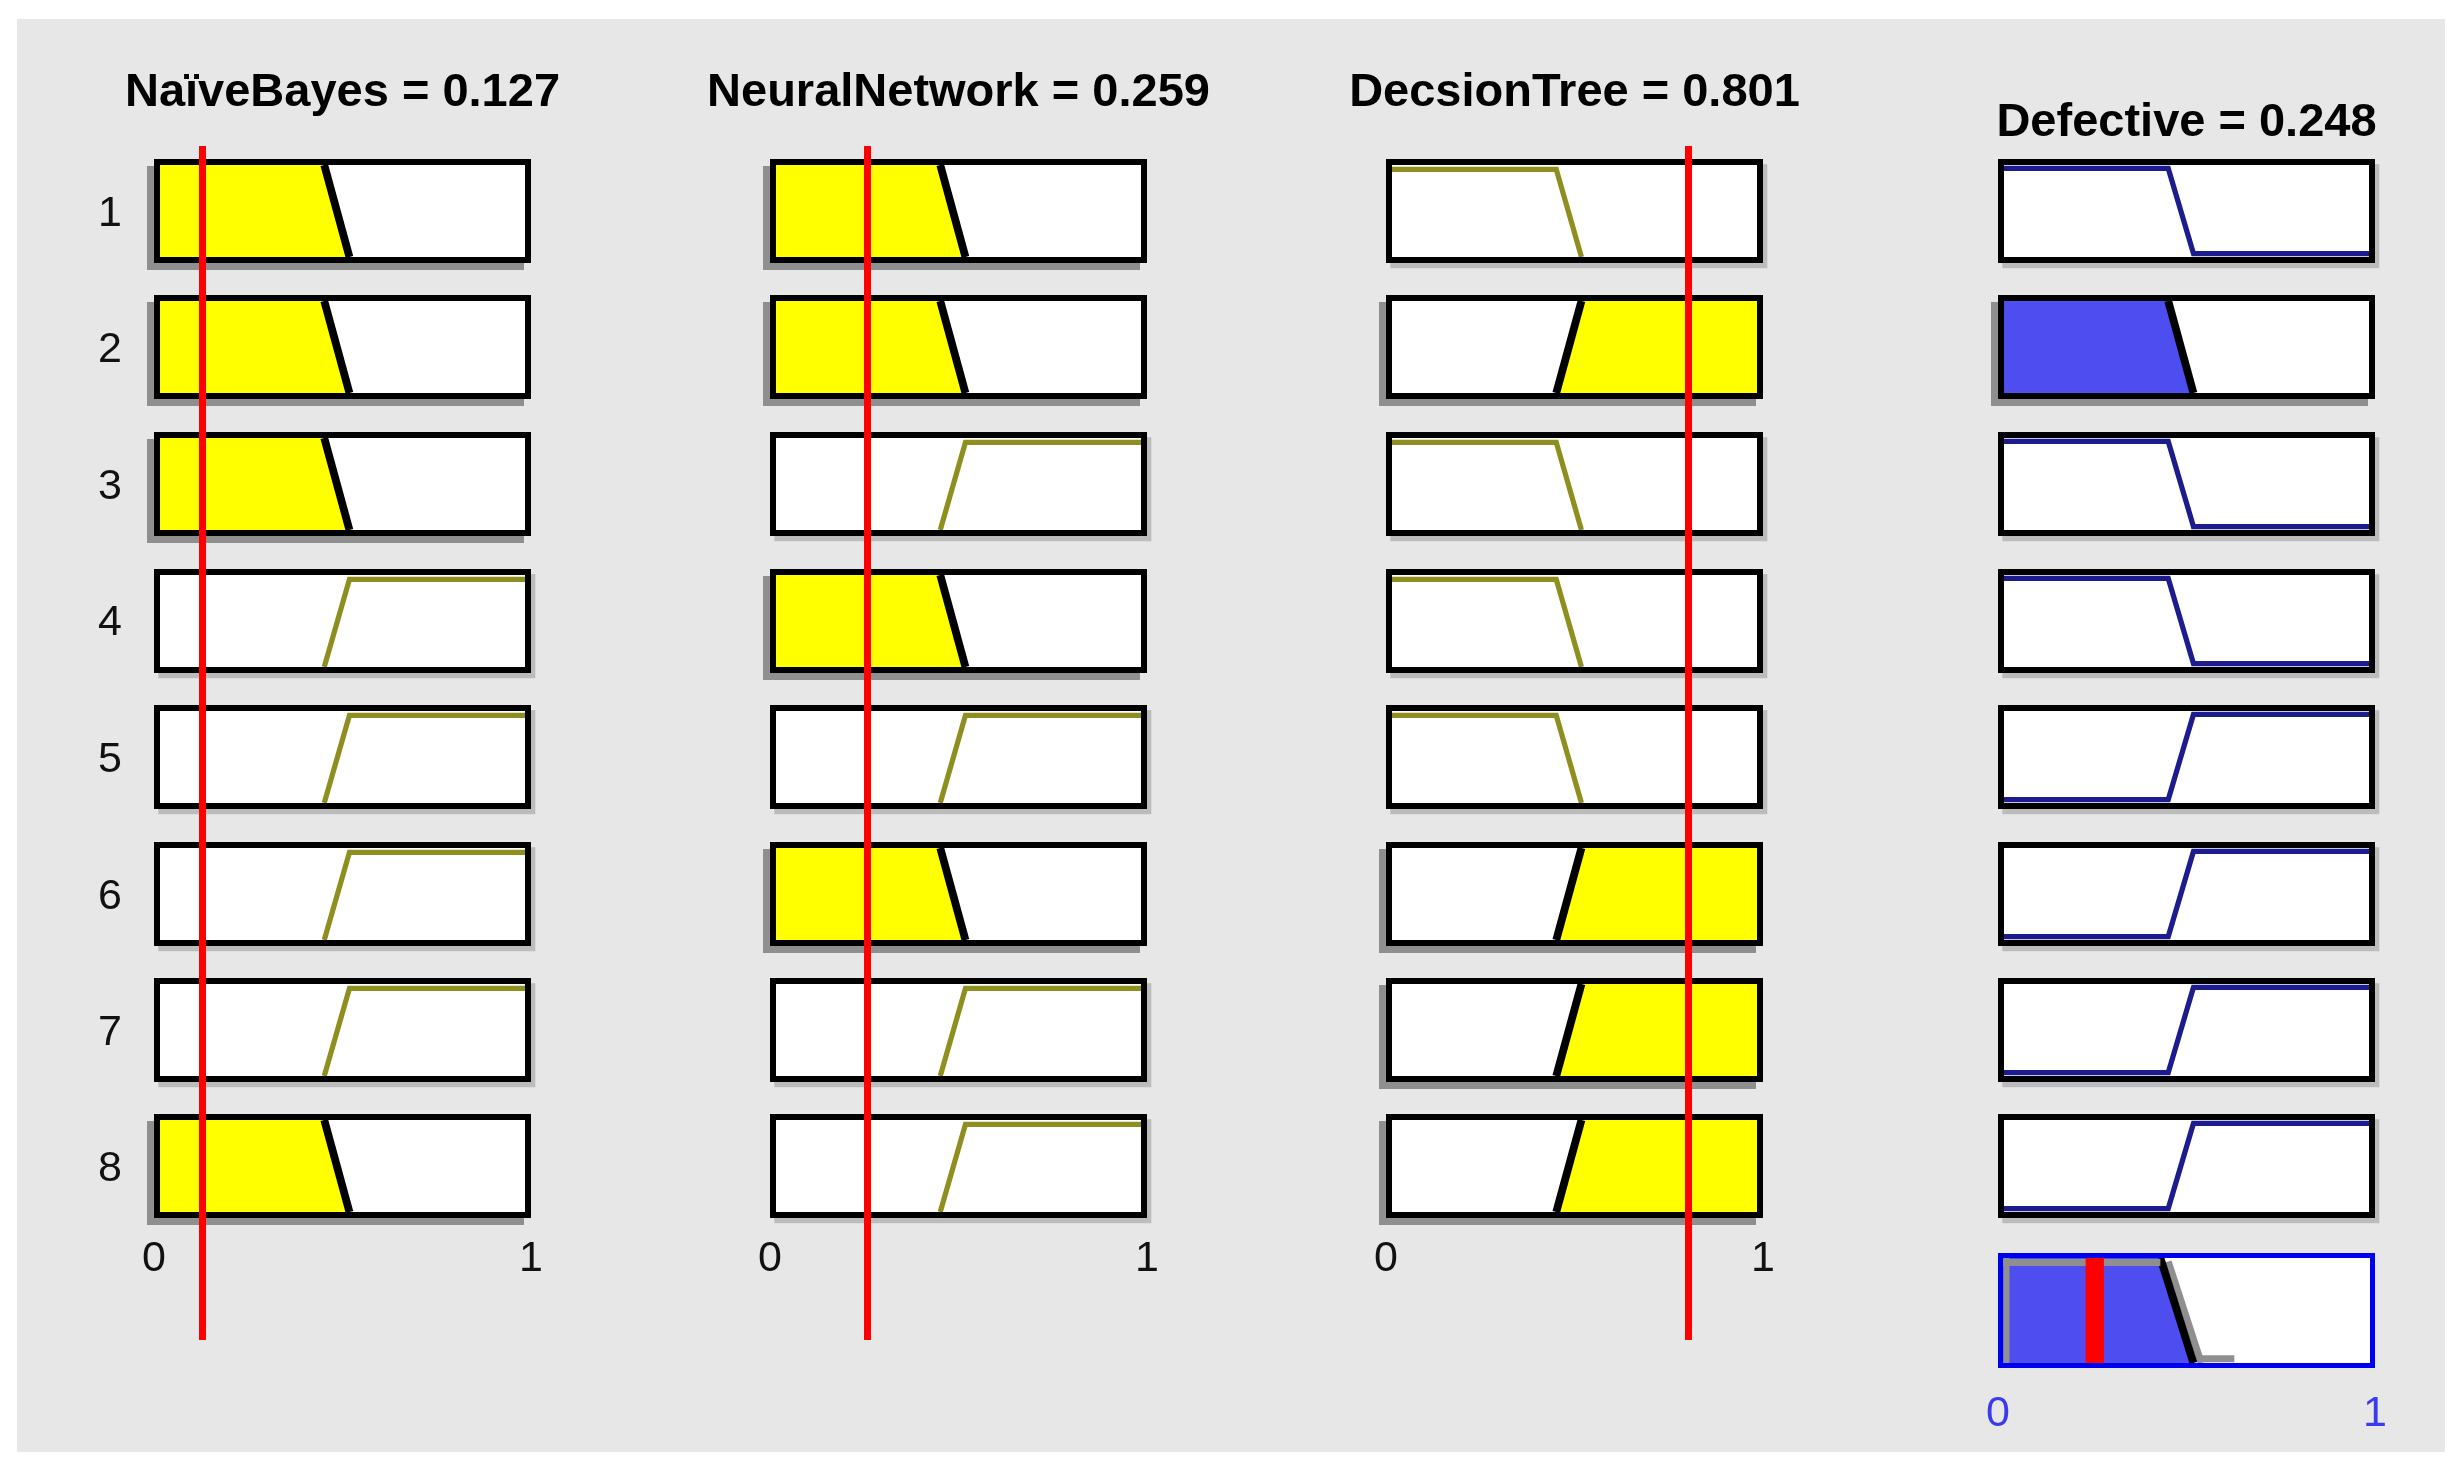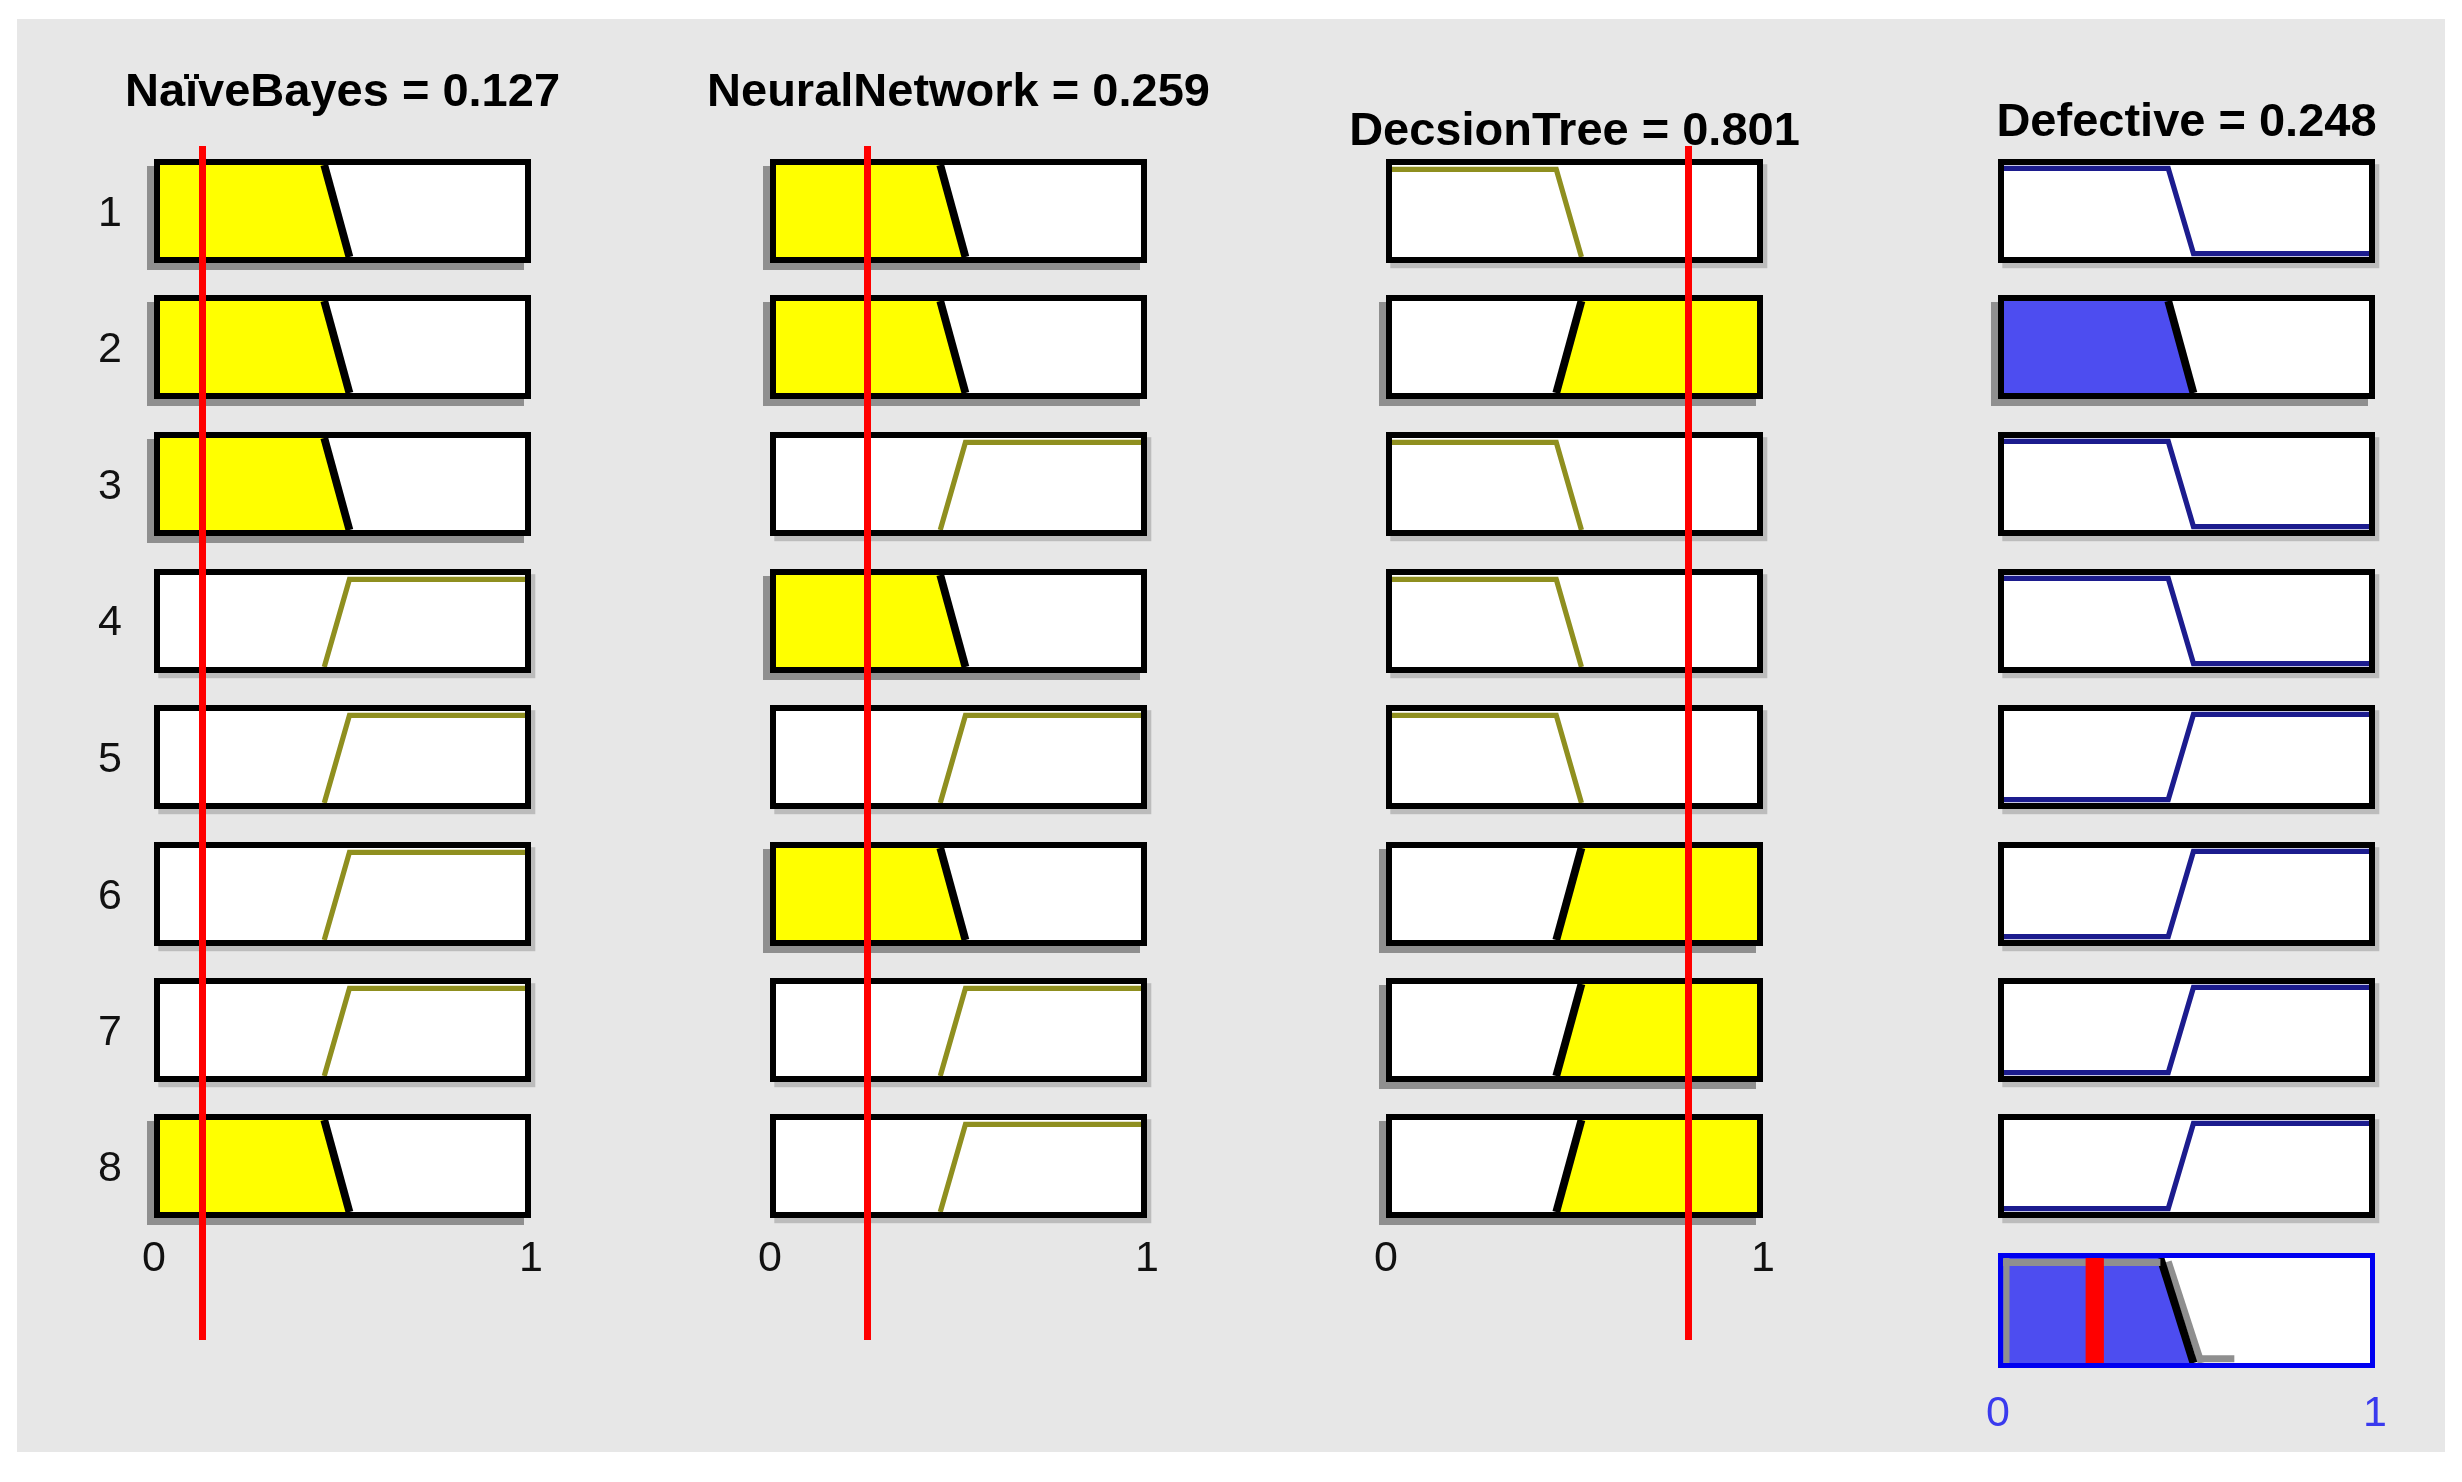--- a/index.html
+++ b/index.html
@@ -130,21 +130,21 @@
       </svg>
     </div>
     <div class="mf-box" style="left: 770px; top: 1114px;">
       <svg viewBox="0 0 420 106" preserveAspectRatio="none">
         <polyline points="189,106 218,5 420,5" fill="none" stroke="#8f8f1f" stroke-width="6"></polyline>
       </svg>
     </div>
     <div class="tick" style="left: 744px; top: 1232px;">0</div>
     <div class="tick" style="left: 1121px; top: 1232px;">1</div>
     <div class="red-line" style="left: 864px; top: 146px; height: 1194px; background: rgb(255, 0, 0);"></div>
-    <div class="col-title" style="left: 1184px; top: 64px; width: 781px; margin-top: 39px;">DecsionTree = 0.801</div>
+    <div class="col-title" style="left: 1184px; top: 64px; width: 781px;">DecsionTree = 0.801</div>
     <div class="mf-box" style="left: 1386px; top: 159px;">
       <svg viewBox="0 0 420 106" preserveAspectRatio="none">
         <polyline points="0,5 189,5 218,106" fill="none" stroke="#8f8f1f" stroke-width="6"></polyline>
       </svg>
     </div>
     <div class="mf-box active" style="left: 1386px; top: 295px;">
       <svg viewBox="0 0 420 106" preserveAspectRatio="none">
         <polygon points="189,106 218,0 420,0 420,106" fill="#ffff00"></polygon>
         <line x1="189" y1="106" x2="218" y2="0" stroke="#000000" stroke-width="9"></line>
       </svg>

